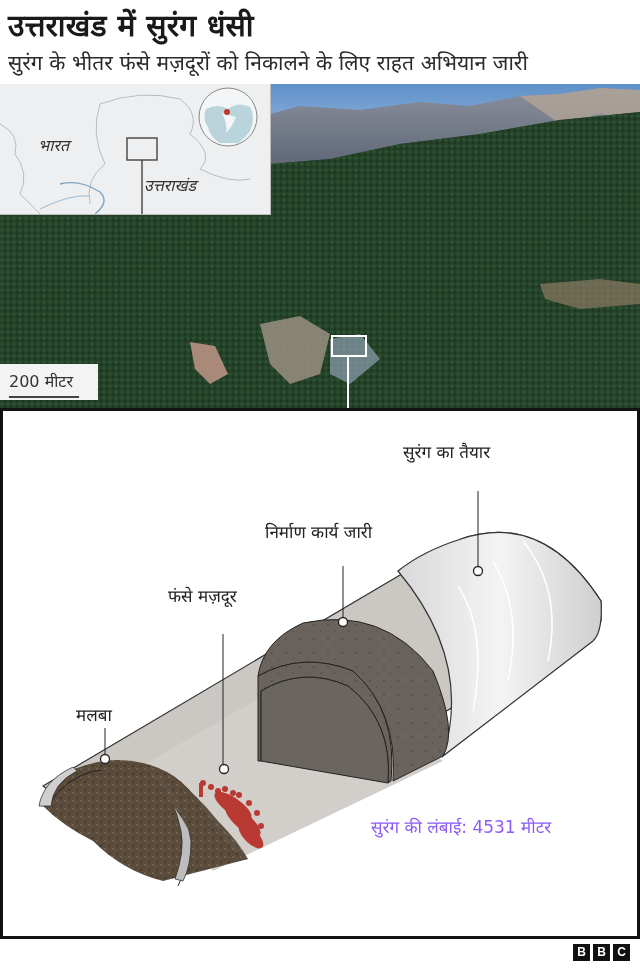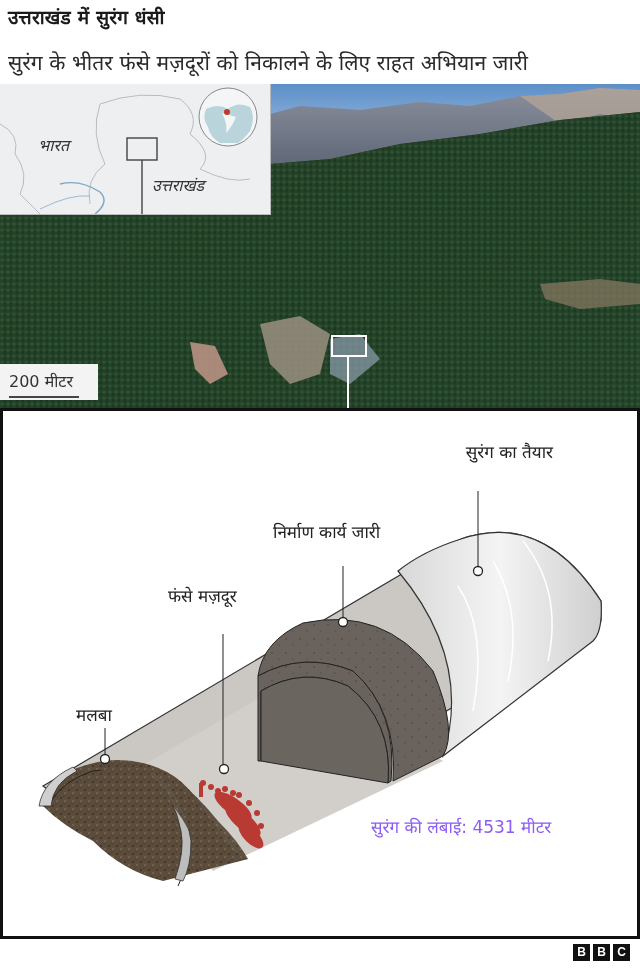--- a/index.html
+++ b/index.html
@@ -1,27 +1,27 @@
 <!DOCTYPE html>
 <html><head>
 <meta charset="utf-8">
 <style>
   html,body{margin:0;padding:0;background:#ffffff;}
   body{width:640px;height:969px;position:relative;overflow:hidden;font-family:"DejaVu Sans","Liberation Sans",sans-serif;color:#222;}
-  .title{position:absolute;left:8px;top:4px;font-size:19px;font-weight:bold;color:#1a1a1a;white-space:nowrap;letter-spacing:0.2px;}
+  .title{position:absolute;left:8px;top:4px;font-size:30px;font-weight:bold;color:#1a1a1a;white-space:nowrap;letter-spacing:0.2px;}
   .subtitle{position:absolute;left:8px;top:48px;font-size:21px;color:#2a2a2a;white-space:nowrap;}
   .photo{position:absolute;left:0;top:84px;width:640px;height:324px;overflow:hidden;background:#2c4a2c;}
   .photo svg{display:block;}
   .inset{position:absolute;left:0;top:84px;width:270px;height:130px;background:#eeeff0;border-right:1px solid #bbb;border-bottom:1px solid #bbb;overflow:hidden;}
   .inset-label{position:absolute;font-size:16px;color:#333;white-space:nowrap;font-style:italic;}
   .scale{position:absolute;left:0;top:364px;width:98px;height:36px;background:#f3f3f3;text-align:right;}
   .scale-text{position:absolute;left:9px;top:6px;font-size:16px;color:#333;white-space:nowrap;}
   .scale-bar{position:absolute;left:9px;top:32px;width:70px;height:2px;background:#444;}
   .diagram{position:absolute;left:0;top:408px;width:634px;height:525px;border:3px solid #111;background:#fff;}
-  .d-label{position:absolute;font-size:17px;color:#222;white-space:nowrap;text-align:right;line-height:22px;}
+  .d-label{position:absolute;font-size:17px;color:#222;white-space:nowrap;text-align:left;line-height:22px;}
   .length{position:absolute;left:371px;top:815px;font-size:17px;color:#8b5cf6;white-space:nowrap;}
   .bbc{position:absolute;left:573px;top:944px;display:flex;gap:3px;}
   .bbc span{display:block;width:17px;height:17px;background:#111;color:#fff;font-size:12px;font-weight:bold;text-align:center;line-height:17px;font-family:"Liberation Sans",sans-serif;}
 </style>
 </head>
 <body>
 
 <div class="title">उत्तराखंड में सुरंग धंसी</div>
 <div class="subtitle">सुरंग के भीतर फंसे मज़दूरों को निकालने के लिए राहत अभियान जारी</div>
 
@@ -65,21 +65,21 @@
   <svg width="270" height="130" style="position:absolute;left:0;top:0">
     <path d="M0 40 Q20 50 15 70 Q30 90 20 110 L40 130" fill="none" stroke="#b8bcc2" stroke-width="1"></path>
     <path d="M100 20 Q140 5 180 15 Q200 30 190 50 Q215 70 200 85 Q230 100 250 95" fill="none" stroke="#b8bcc2" stroke-width="1"></path>
     <path d="M100 20 Q90 50 105 80 Q85 95 90 120" fill="none" stroke="#b8bcc2" stroke-width="1"></path>
     <path d="M60 100 Q80 95 100 108 Q110 118 95 130" fill="none" stroke="#7fa6c4" stroke-width="1.4"></path>
     <path d="M40 125 Q70 110 90 112" fill="none" stroke="#9bbad2" stroke-width="1"></path>
     <rect x="127" y="54" width="30" height="22" fill="none" stroke="#444" stroke-width="1.4"></rect>
     <line x1="142" y1="76" x2="142" y2="130" stroke="#444" stroke-width="1.4"></line>
   </svg>
   <div class="inset-label" style="left:38px;top:50px">भारत</div>
-  <div class="inset-label" style="left:152px;top:90px">उत्तराखंड</div>
+  <div class="inset-label" style="left:144px;top:90px">उत्तराखंड</div>
   <svg width="64" height="64" style="position:absolute;left:198px;top:3px">
     <circle cx="30" cy="30" r="29" fill="#f4f5f6" stroke="#888" stroke-width="1"></circle>
     <path d="M8 22 Q20 16 30 22 Q40 14 52 20 Q58 30 52 44 Q46 52 40 56 L22 56 Q12 50 10 40 Q4 32 8 22 Z" fill="#b9d4da"></path>
     <path d="M24 26 Q30 38 28 46 Q34 40 38 30 Z" fill="#f4f5f6"></path>
     <circle cx="29" cy="25" r="3" fill="#c0392b"></circle>
   </svg>
 </div>
 
 <div class="scale">
   <div class="scale-text">200 मीटर</div>
@@ -150,21 +150,21 @@
     <circle cx="340" cy="211" r="4.5" fill="#fff" stroke="#222" stroke-width="1.3"></circle>
     <line x1="220" y1="223" x2="220" y2="355" stroke="#222" stroke-width="1"></line>
     <circle cx="221" cy="358" r="4.5" fill="#fff" stroke="#222" stroke-width="1.3"></circle>
     <line x1="102" y1="317" x2="102" y2="345" stroke="#222" stroke-width="1"></line>
     <circle cx="102" cy="348" r="4.5" fill="#fff" stroke="#222" stroke-width="1.3"></circle>
   </svg>
 
   <div class="d-label" style="left:400px;top:30px;width:150px">
     <div>सुरंग का तैयार</div>
   </div>
-  <div class="d-label" style="left:270px;top:110px">निर्माण कार्य जारी</div>
+  <div class="d-label" style="left:262px;top:110px">निर्माण कार्य जारी</div>
   <div class="d-label" style="left:165px;top:174px">फंसे मज़दूर</div>
   <div class="d-label" style="left:73px;top:293px">मलबा</div>
 </div>
 
 <div class="length">सुरंग की लंबाई: 4531 मीटर</div>
 
 <div class="bbc">
   <span>B</span>
   <span>B</span>
   <span>C</span>

